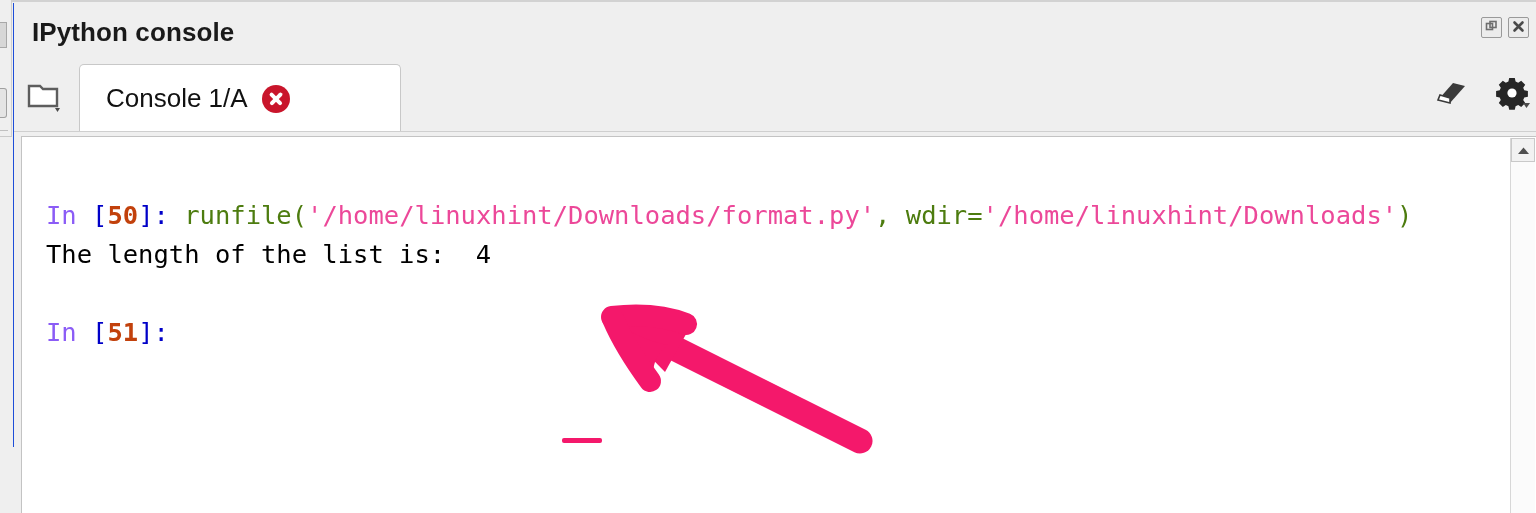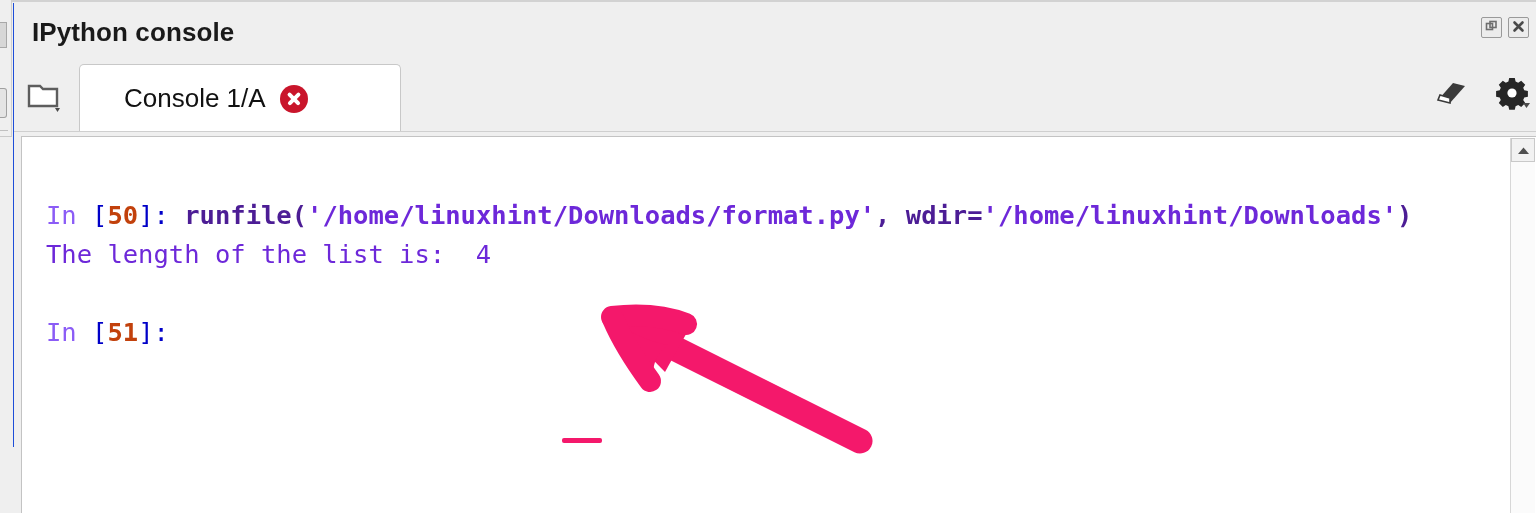--- a/index.html
+++ b/index.html
@@ -126,21 +126,21 @@
     position: absolute;
     left: 65px; top: 6px;
     width: 322px; height: 68px;
     background: #ffffff;
     border: 1px solid #c8c8c8;
     border-bottom: none;
     border-radius: 5px 5px 0 0;
     box-sizing: border-box;
     display: flex;
     align-items: center;
-    padding-left: 44px;
+    padding-left: 26px;
     gap: 14px;
   }
   .tab-label {
     font-size: 26px;
     color: #111111;
     white-space: nowrap;
   }
   .tab-close {
     width: 28px; height: 28px;
     border-radius: 50%;
@@ -199,23 +199,23 @@
     font-family: "DejaVu Sans Mono", "Liberation Mono", monospace;
     font-size: 25.5px;
     line-height: 39px;
     white-space: pre-wrap;
     word-break: break-all;
     color: #000000;
   }
   .tok-prompt   { color: #8b5cf6; }
   .tok-bracket  { color: #0000c8; }
   .tok-num      { color: #c2410c; font-weight: bold; }
-  .tok-code     { color: #4c1d95; font-weight: bold; }
-  .tok-string   { color: #6d28d9; font-weight: bold; }
-  .tok-out      { color: #6d28d9; }
+  .tok-code     { color: #4d7c0f; }
+  .tok-string   { color: #ec4899; }
+  .tok-out      { color: #000000; }
 
   .underline-mark {
     position: absolute;
     left: 540px; top: 301px;
     width: 40px; height: 5px;
     background: #f4186b;
     border-radius: 2px;
   }
 
   

